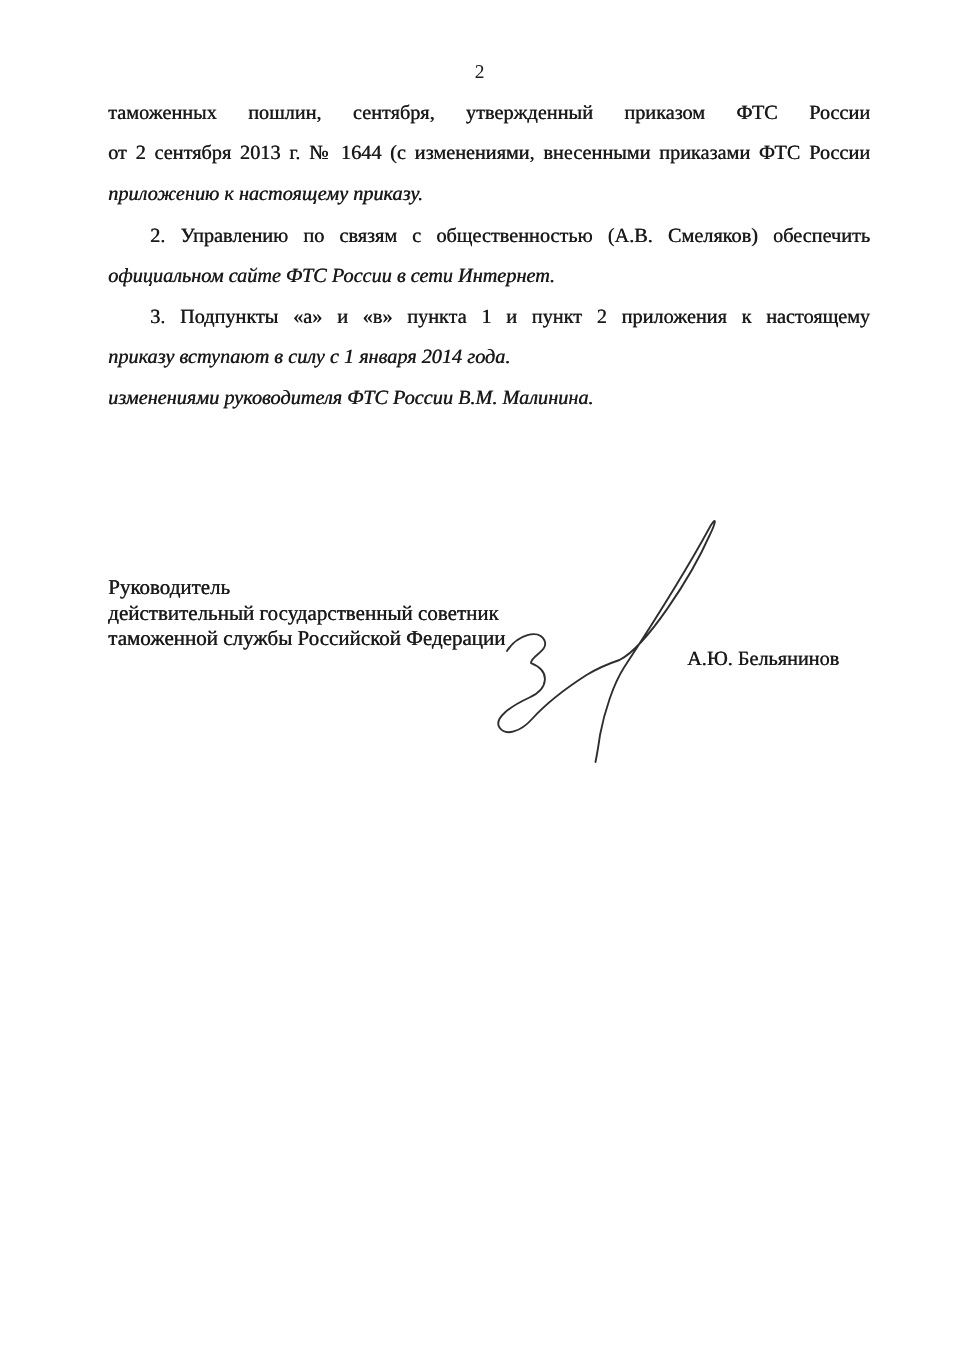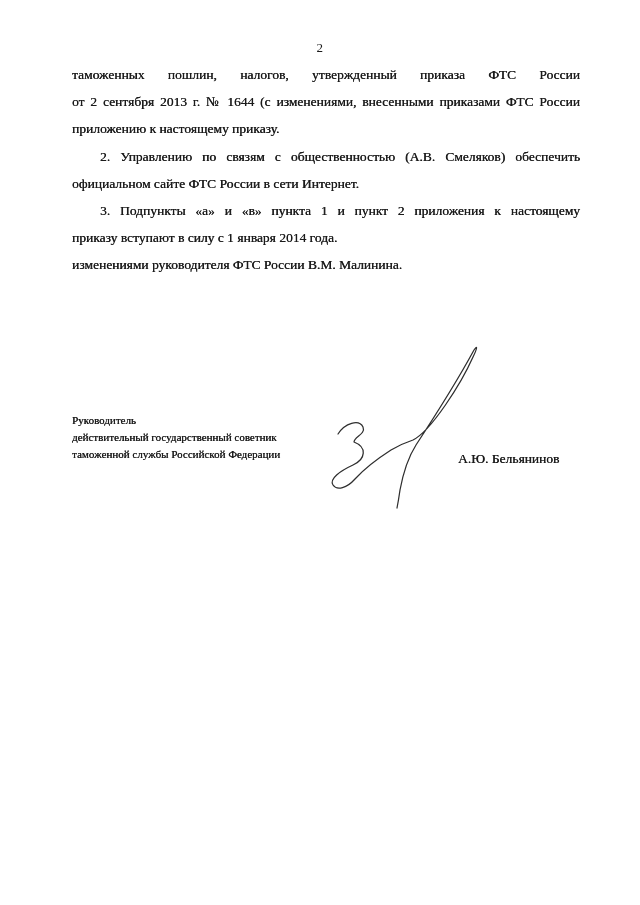--- a/index.html
+++ b/index.html
@@ -31,37 +31,38 @@
     text-shadow: 0.3px 0 0 currentColor; 
   }
   .body-text .line {
     text-align: justify;
     text-align-last: justify;
     white-space: normal;
   }
   .body-text .line.last {
     text-align: right;
     text-align-last: left;
+    font-style: italic;
   }
   .body-text .line.indent {
     text-indent: 28px;
   }
   .sig-block {
     position: absolute;
     left: 72px;
-    top: 412px;
+    top: 384px;
     width: 320px;
-    font-size: 11px;
+    font-size: 14px;
     line-height: 17px;
     text-shadow: 0.3px 0 0 currentColor;
   }
   .signer-name {
     position: absolute;
     left: 458px;
-    top: 450px;
+    top: 430px;
     font-size: 13.5px;
     line-height: 17px;
     white-space: nowrap;
     text-shadow: 0.3px 0 0 currentColor;
   }
   .autograph {
     position: absolute;
     left: 320px;
     top: 335px;
     width: 175px;
@@ -72,21 +73,21 @@
 </head>
 <body>
 
 <div class="page">
 
   <div class="page-number">2</div>
 
   <div class="body-text">
 
     <div>
-      <div class="line">таможенных пошлин, налогов, утвержденный приказа ФТС России</div>
+      <div class="line">таможенных пошлин, сентября, утвержденный приказом ФТС России</div>
       <div class="line">от 2 сентября 2013 г. № 1644 (с изменениями, внесенными приказами ФТС России</div>
       <div class="line last">приложению к настоящему приказу.</div>
     </div>
 
     <div>
       <div class="line indent">2. Управлению по связям с общественностью (А.В. Смеляков) обеспечить</div>
       <div class="line last">официальном сайте ФТС России в сети Интернет.</div>
     </div>
 
     <div>

